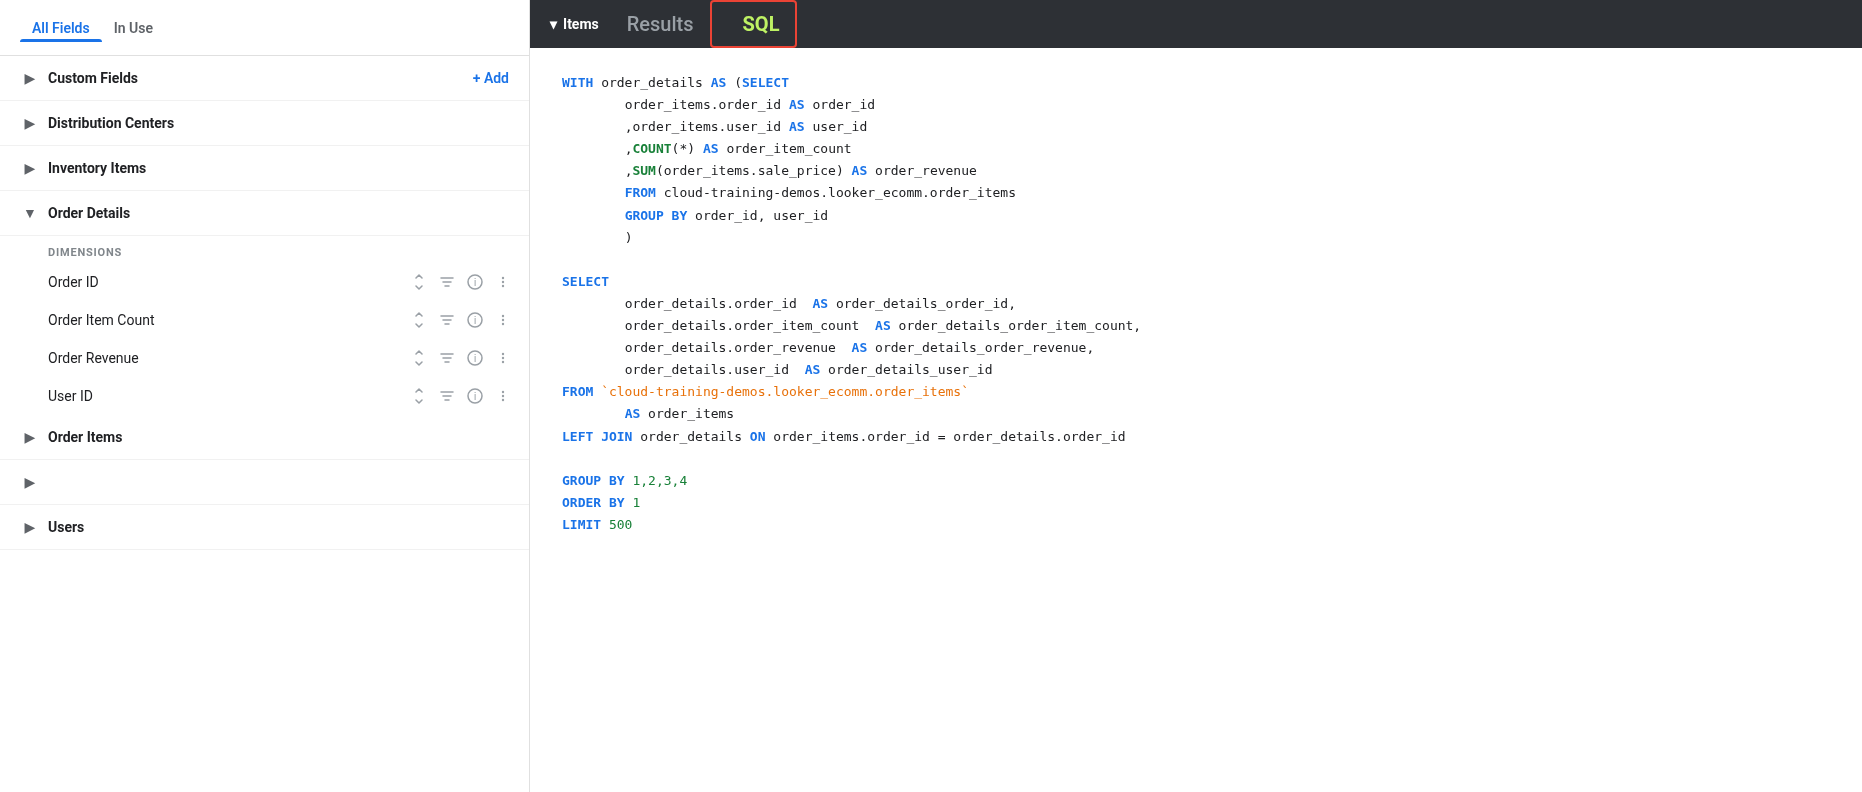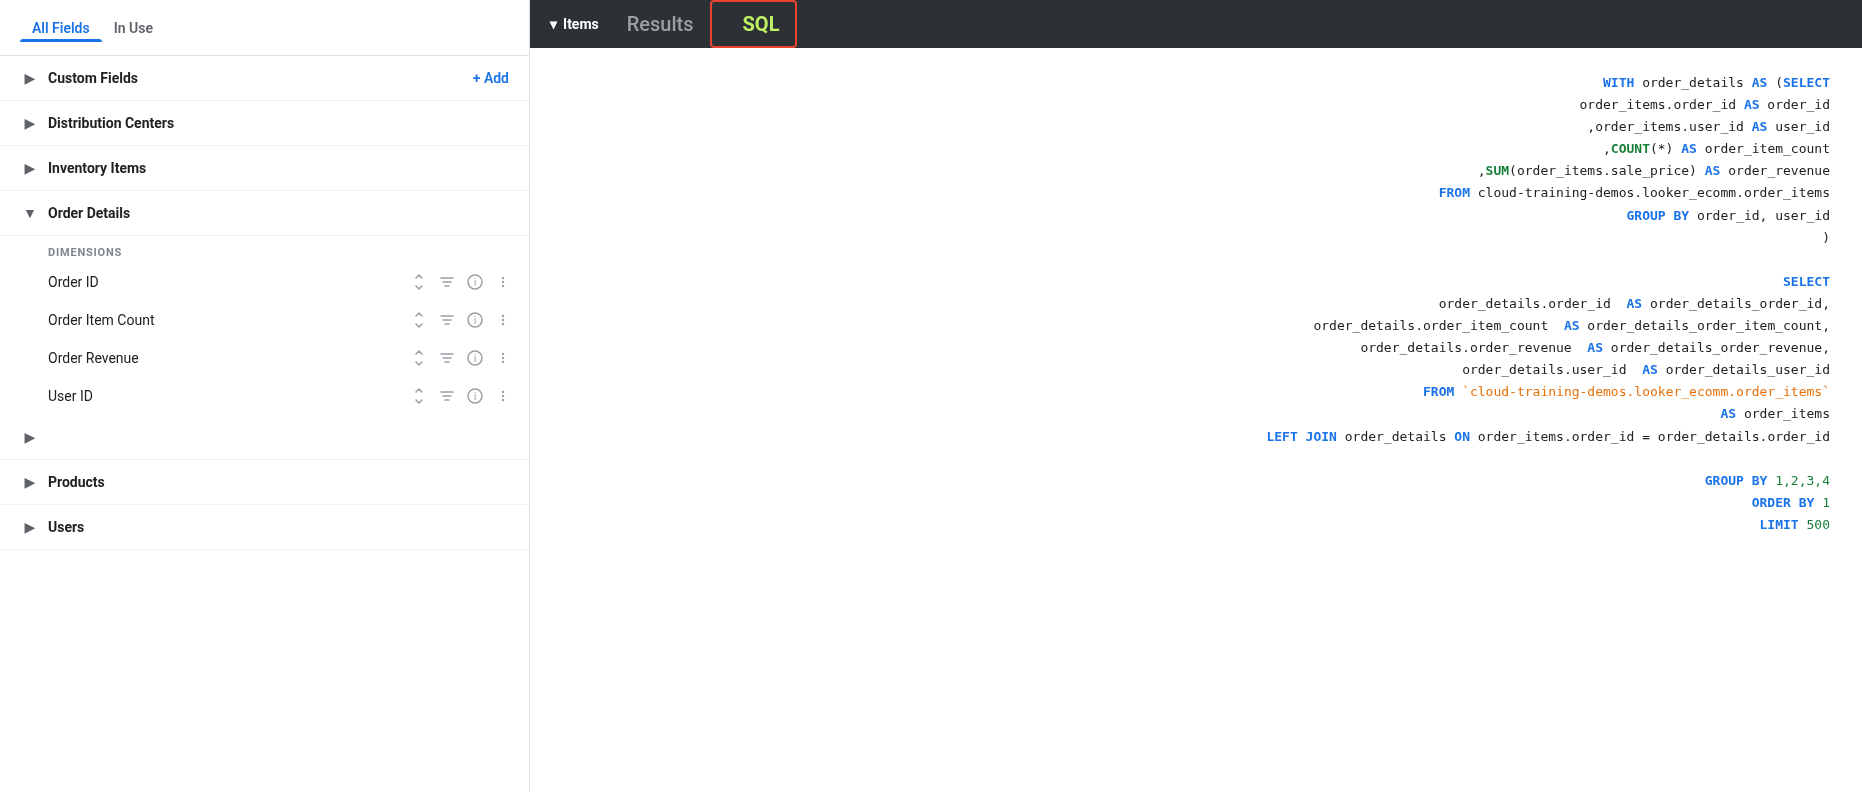--- a/index.html
+++ b/index.html
@@ -222,21 +222,20 @@
 
     .sql-content .kw { color: #1a73e8; font-weight: 600; }
     .sql-content .fn { color: #188038; font-weight: 600; }
     .sql-content .str { color: #e8710a; }
     .sql-content .plain { color: #202124; }
     .sql-content .num { color: #188038; }
 
     pre {
       white-space: pre-wrap;
       word-break: break-all;
-      text-align: right;
     }
   </style>
 </head>
 <body>
 
 <div class="left-panel">
 
   <div class="tabs-row">
     <div class="tab active">All Fields</div>
     <div class="tab">In Use</div>
@@ -380,25 +379,25 @@
                 <circle cx="8" cy="8" r="1.2" fill="#9aa0a6"></circle>
                 <circle cx="8" cy="12" r="1.2" fill="#9aa0a6"></circle>
               </svg>
           </div>
         </div>
       </div>
     </div>
 
     <div class="section-row">
       <div class="chevron">▶</div>
-    </div>
-
-    <div class="section-row">
-      <div class="chevron">▶</div>
-      <span class="section-name">Products</span>
+      <span class="section-name">Order Items</span>
+    </div>
+
+    <div class="section-row">
+      <div class="chevron">▶</div>
     </div>
 
     <div class="section-row">
       <div class="chevron">▶</div>
       <span class="section-name">Users</span>
     </div>
 
   </div>
 </div>
 

